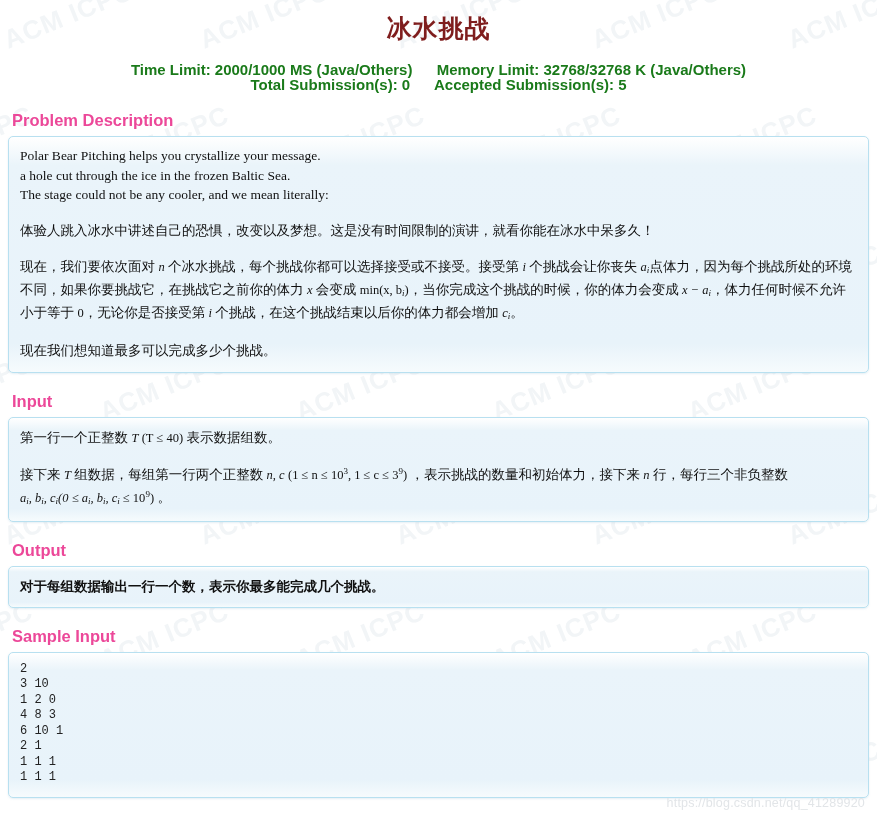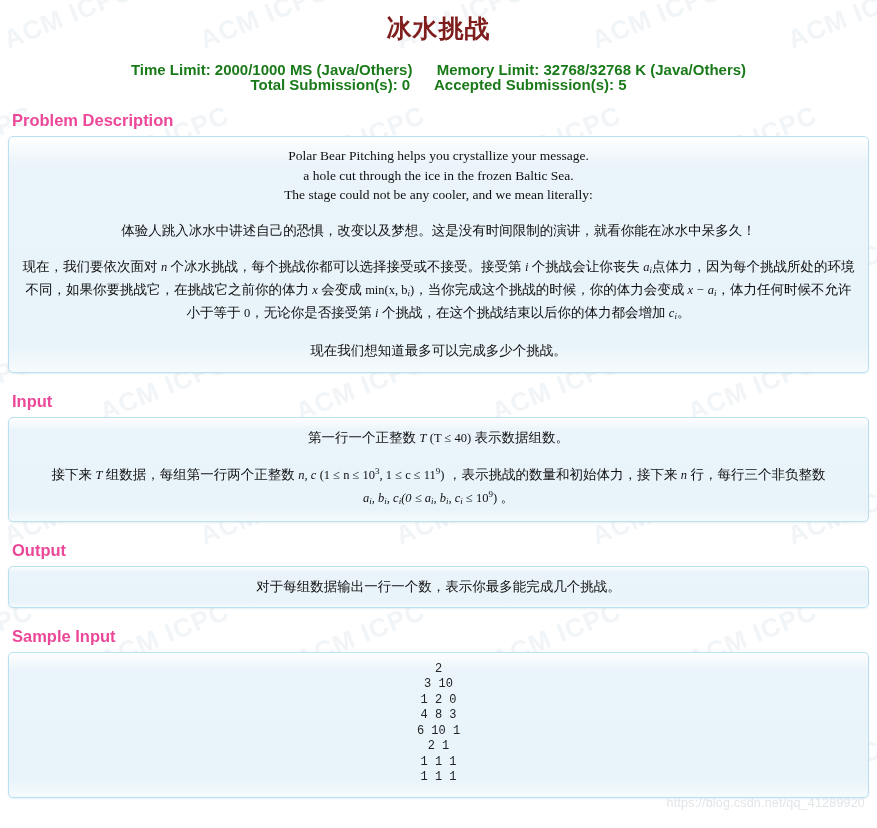--- a/index.html
+++ b/index.html
@@ -74,24 +74,23 @@
   }
 
   
   .panel {
     border: 1px solid #b8e0f0;
     border-radius: 5px;
     background: linear-gradient(180deg, #ffffff 0%, #eaf4fa 12%, #e8f3fa 88%, #f6fbfd 100%);
     box-shadow: 0 1px 2px rgba(150,190,210,0.25);
     padding: 9px 11px 11px 11px;
     box-sizing: border-box;
-    text-align: center;
   }
   .panel.desc { min-height: 206px; }
-  .panel.tight { padding-bottom: 10px; }
+  .panel.tight { padding-bottom: 10px; font-weight: bold; }
 
   .ptext {
     font-family: "Liberation Serif", serif;
     font-size: 13.5px;
     color: #101010;
     line-height: 19.5px;
     margin: 0;
   }
   .ptext.cn { font-size: 13.5px; line-height: 21px; }
   .blank { height: 15px; }
@@ -211,21 +210,21 @@
     <div class="blank"></div>
     <p class="ptext cn"><span>现在，我们要依次面对</span> <i class="mv">n</i> <span>个冰水挑战，每个挑战你都可以选择接受或不接受。接受第</span> <i class="mv">i</i> <span>个挑战会让你丧失</span> <i class="mv">a</i><sub>i</sub><span>点体力，因为每个挑战所处的环境不同，如果你要挑战它，在挑战它之前你的体力</span> <i class="mv">x</i> <span>会变成</span> <span class="mr">min(x, b</span><sub>i</sub><span class="mr">)</span><span>，当你完成这个挑战的时候，你的体力会变成</span> <span class="mr" style="font-style:italic">x − a</span><sub>i</sub><span>，体力任何时候不允许小于等于</span> <span class="mr">0</span><span>，无论你是否接受第</span> <i class="mv">i</i> <span>个挑战，在这个挑战结束以后你的体力都会增加</span> <i class="mv">c</i><sub>i</sub><span>。</span></p>
     <div class="blank"></div>
     <p class="ptext cn">现在我们想知道最多可以完成多少个挑战。</p>
   </div>
 
   <div class="sec-head">Input</div>
   <div class="panel">
     <p class="ptext cn"><span>第一行一个正整数</span> <i class="mv">T</i> <span class="mr">(T ≤ 40)</span> <span>表示数据组数。</span></p>
     <div class="blank"></div>
-    <p class="ptext cn"><span>接下来</span> <i class="mv">T</i> <span>组数据，每组第一行两个正整数</span> <i class="mv">n, c</i> <span class="mr">(1 ≤ n ≤ 10</span><sup>3</sup><span class="mr">, 1 ≤ c ≤ 11</span><sup>9</sup><span class="mr">)</span> <span>，表示挑战的数量和初始体力，接下来</span> <i class="mv">n</i> <span>行，每行三个非负整数</span></p>
+    <p class="ptext cn"><span>接下来</span> <i class="mv">T</i> <span>组数据，每组第一行两个正整数</span> <i class="mv">n, c</i> <span class="mr">(1 ≤ n ≤ 10</span><sup>3</sup><span class="mr">, 1 ≤ c ≤ 3</span><sup>9</sup><span class="mr">)</span> <span>，表示挑战的数量和初始体力，接下来</span> <i class="mv">n</i> <span>行，每行三个非负整数</span></p>
     <p class="ptext cn"><i class="mv">a</i><sub>i</sub><i class="mv">, b</i><sub>i</sub><i class="mv">, c</i><sub>i</sub><span class="mr" style="font-style:italic">(0 ≤ a</span><sub>i</sub><span class="mr" style="font-style:italic">, b</span><sub>i</sub><span class="mr" style="font-style:italic">, c</span><sub>i</sub><span class="mr"> ≤ 10</span><sup>9</sup><span class="mr">)</span> <span>。</span></p>
   </div>
 
   <div class="sec-head">Output</div>
   <div class="panel tight">
     <p class="ptext cn">对于每组数据输出一行一个数，表示你最多能完成几个挑战。</p>
   </div>
 
   <div class="sec-head">Sample Input</div>
   <div class="panel sample-in">

